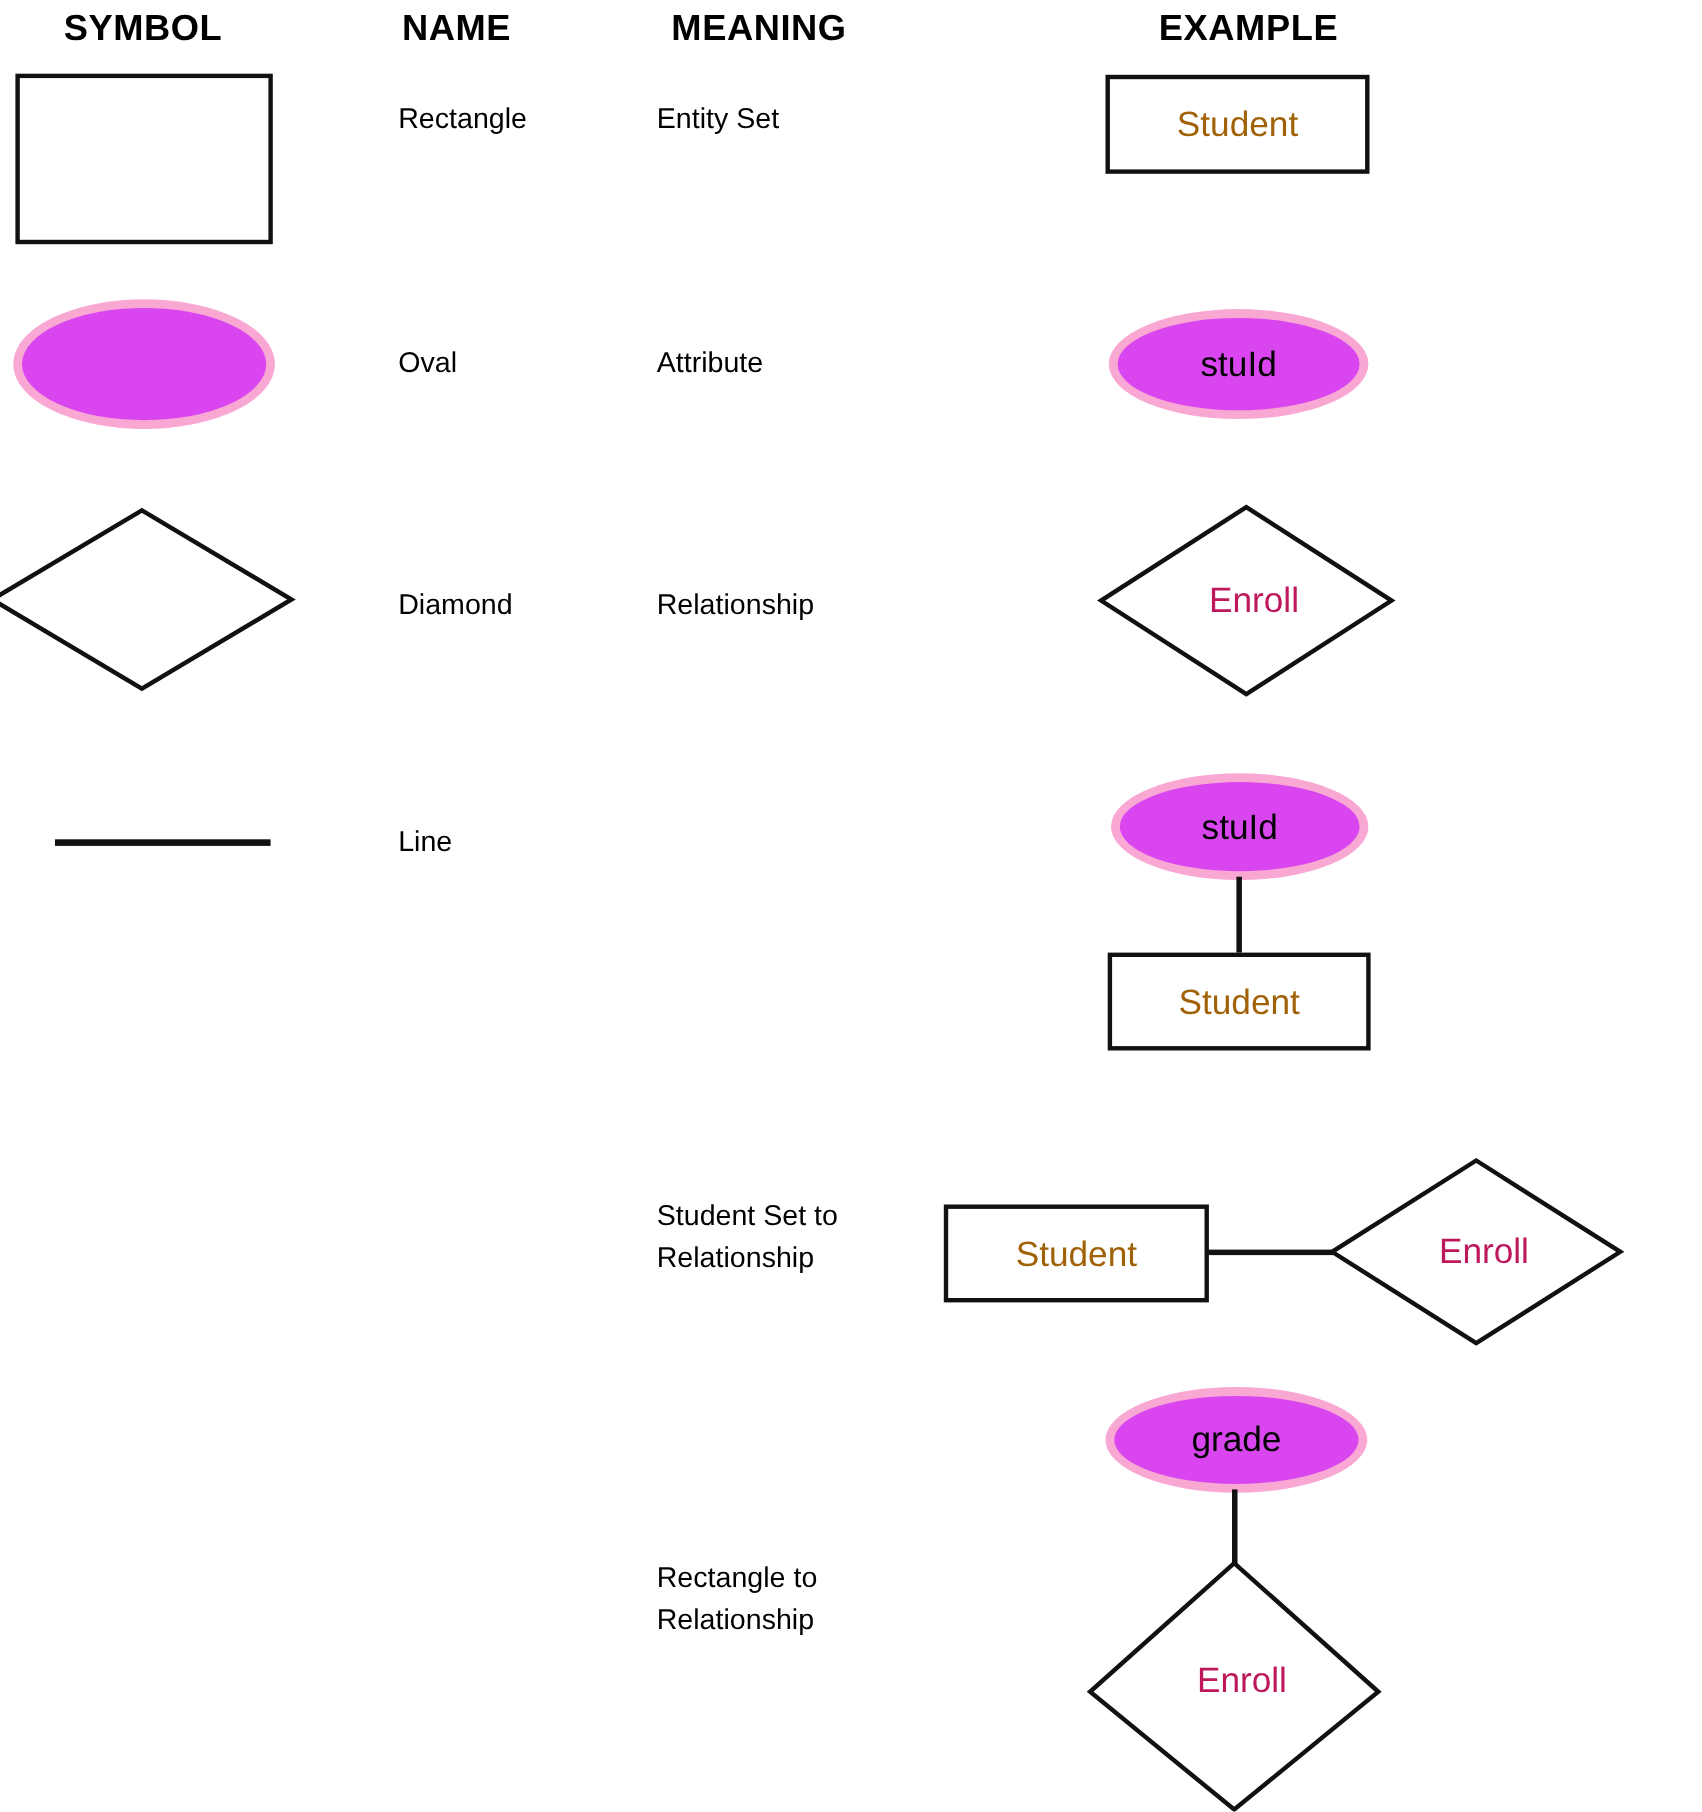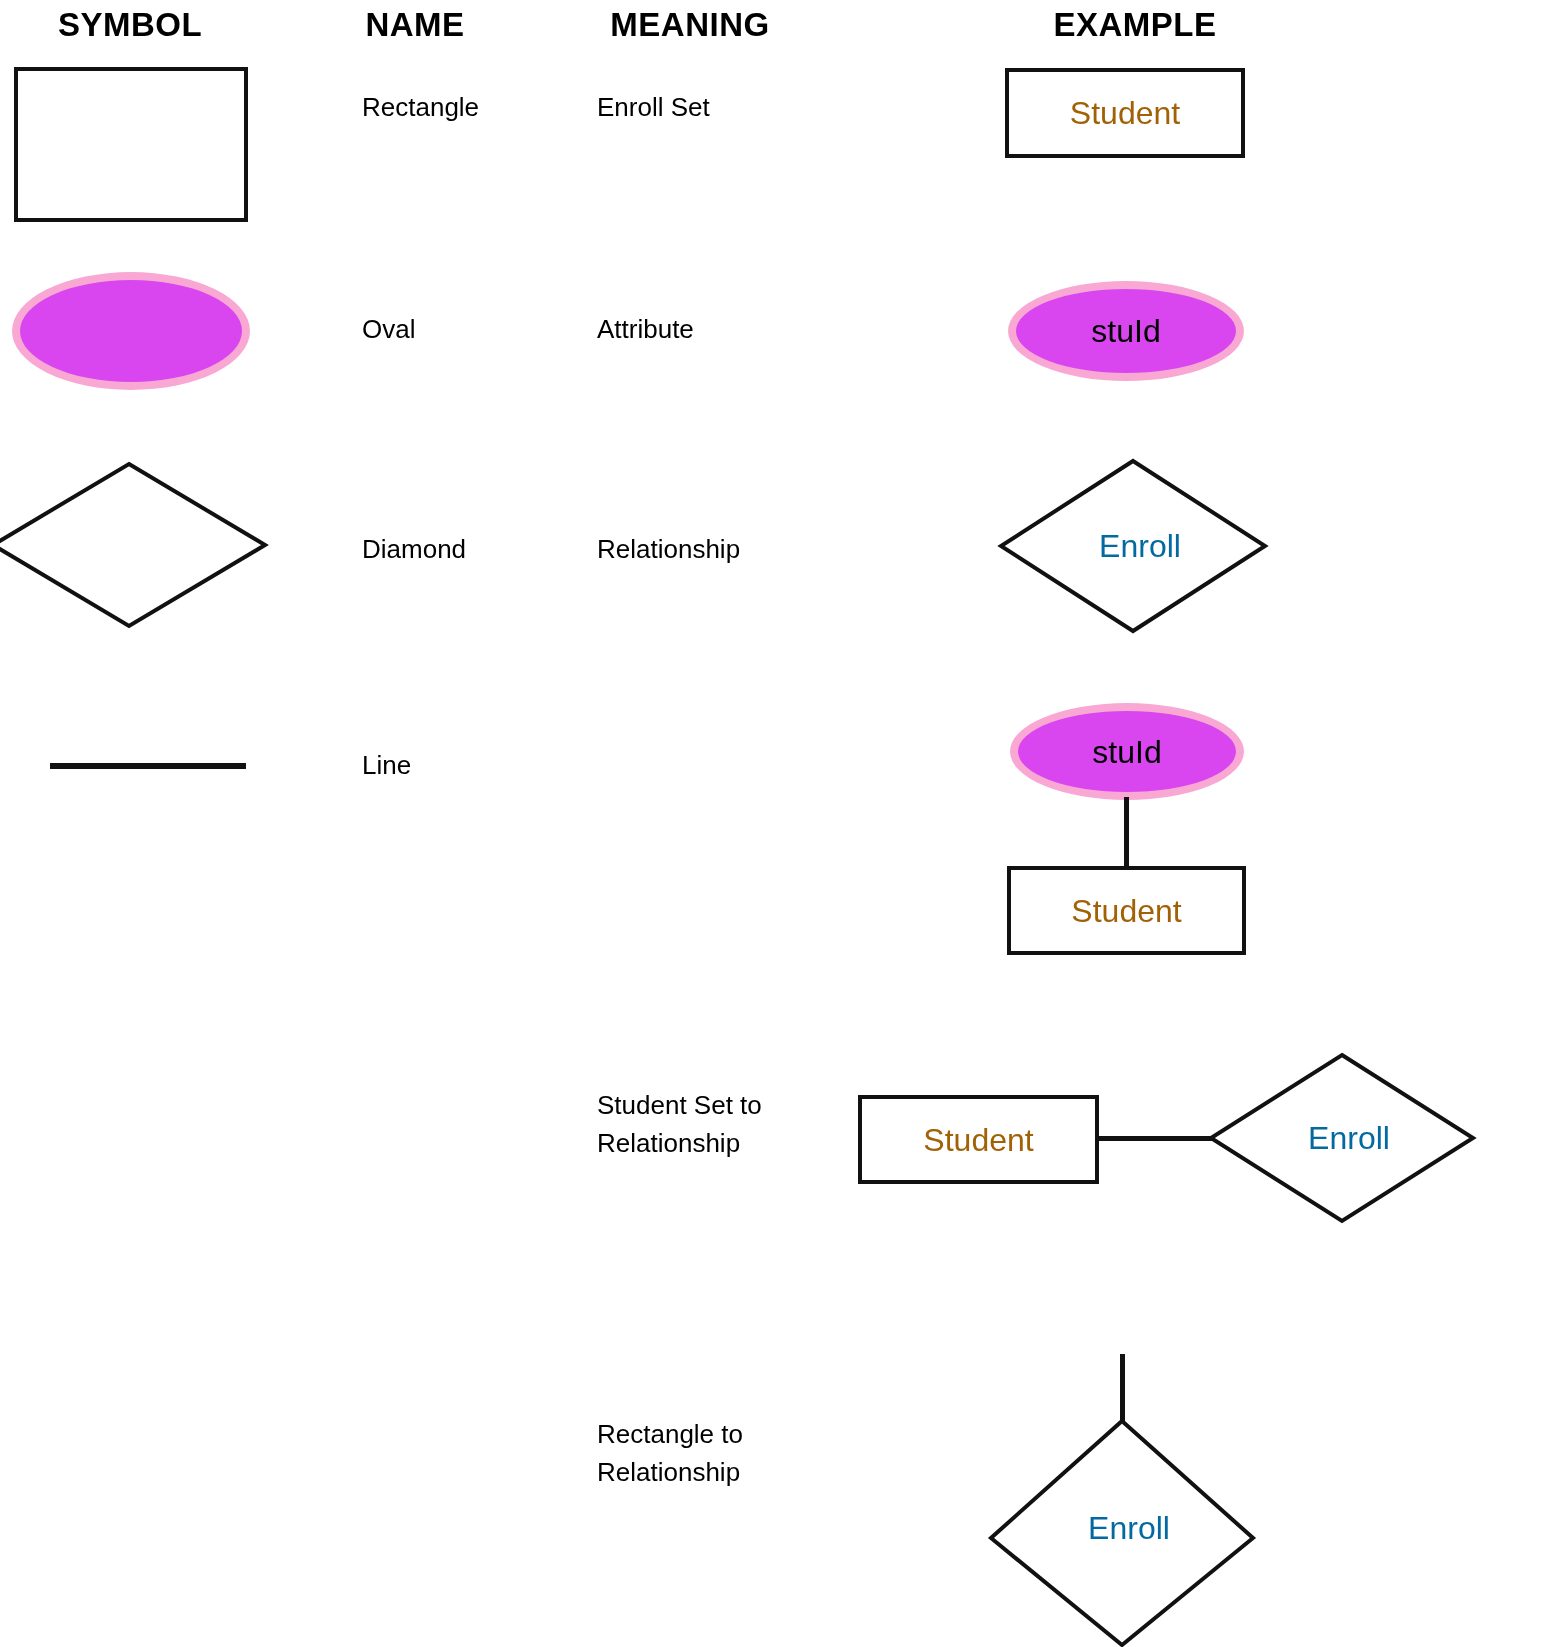--- a/index.html
+++ b/index.html
@@ -70,21 +70,21 @@
   }
   .diamond-wrap { position: absolute; }
   .diamond-wrap svg { display: block; overflow: visible; }
   .diamond-label {
     position: absolute;
     left: 14px; right: 0;
     top: 50%;
     transform: translateY(-50%);
     text-align: center;
     font-size: 32px;
-    color: #0369a1;
+    color: #be185d;
     pointer-events: none;
   }
   .link-line-h {
     background: #111111;
     height: 5px;
   }
   .link-line-v {
     background: #111111;
     width: 5px;
   }
@@ -99,21 +99,21 @@
 <div id="sheet">
 
   <div class="abs col-head" style="left:14px; top:6px; width:232px;">SYMBOL</div>
   <div class="abs col-head" style="left:300px; top:6px; width:230px;">NAME</div>
   <div class="abs col-head" style="left:560px; top:6px; width:260px;">MEANING</div>
   <div class="abs col-head" style="left:1010px; top:6px; width:250px;">EXAMPLE</div>
 
   <div class="abs rect-shape" style="left:14px; top:67px; width:234px; height:155px;"></div>
 
   <div class="abs cell-text" style="left:362px; top:88px;">Rectangle</div>
-  <div class="abs cell-text" style="left:597px; top:88px;">Enroll Set</div>
+  <div class="abs cell-text" style="left:597px; top:88px;">Entity Set</div>
 
   <div class="abs rect-shape" style="left:1005px; top:68px; width:240px; height:90px;">
     <div class="rect-label">Student</div>
   </div>
 
   <div class="abs oval-shape" style="left:12px; top:272px; width:238px; height:118px;"></div>
 
   <div class="abs cell-text" style="left:362px; top:310px;">Oval</div>
   <div class="abs cell-text" style="left:597px; top:310px;">Attribute</div>
 
@@ -159,20 +159,23 @@
   <div class="diamond-wrap" style="left:1208px; top:1052px; width:268px; height:172px;">
     <svg width="268" height="172" viewBox="0 0 268 172" aria-hidden="true">
       <polygon points="134,3 265,86 134,169 3,86" fill="#ffffff" stroke="#111111" stroke-width="4"></polygon>
     </svg>
     <div class="diamond-label">Enroll</div>
   </div>
 
   <div class="abs cell-text" style="left:597px; top:1415px;">Rectangle to
 Relationship</div>
 
+  <div class="abs oval-shape" style="left:1005px; top:1261px; width:238px; height:96px;">
+    <div class="oval-label">grade</div>
+  </div>
   <div class="abs link-line-v" style="left:1120px; top:1354px; height:70px;"></div>
   <div class="diamond-wrap" style="left:988px; top:1418px; width:268px; height:229px;">
     <svg width="268" height="229" viewBox="0 0 268 229" aria-hidden="true">
       <polygon points="134,3 265,120 134,227 3,120" fill="#ffffff" stroke="#111111" stroke-width="4"></polygon>
     </svg>
     <div class="diamond-label" style="top:48%;">Enroll</div>
   </div>
 
 </div>
 

